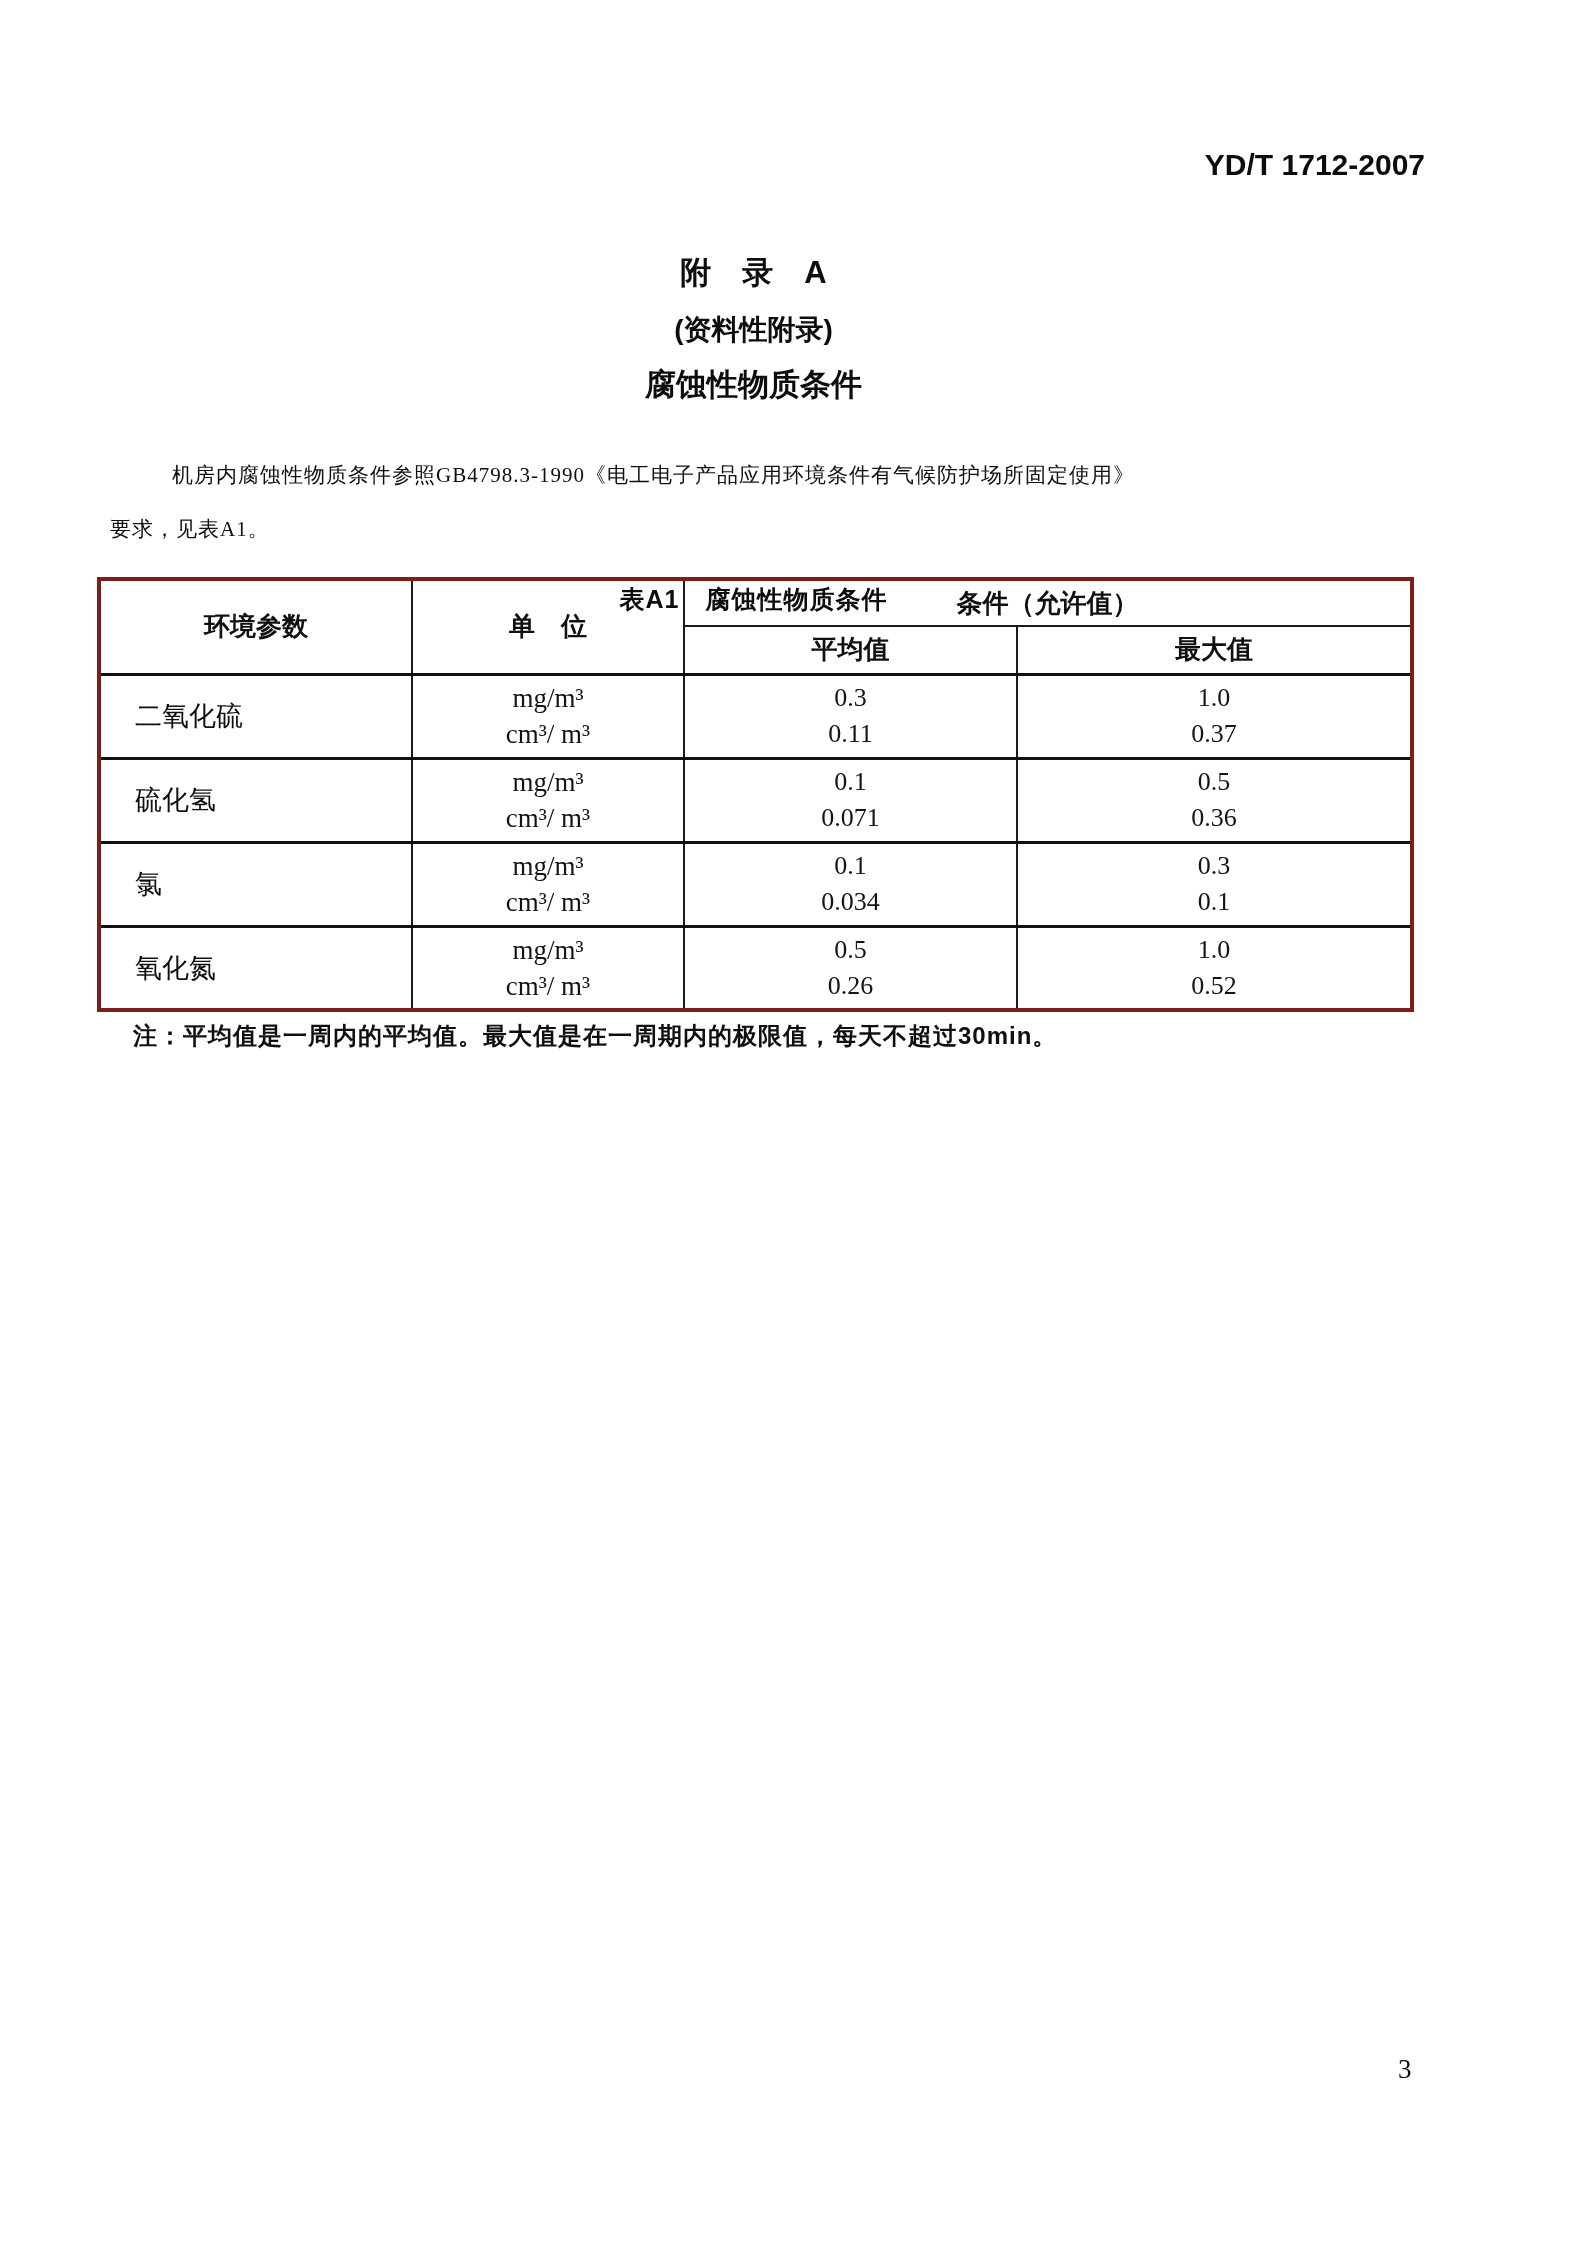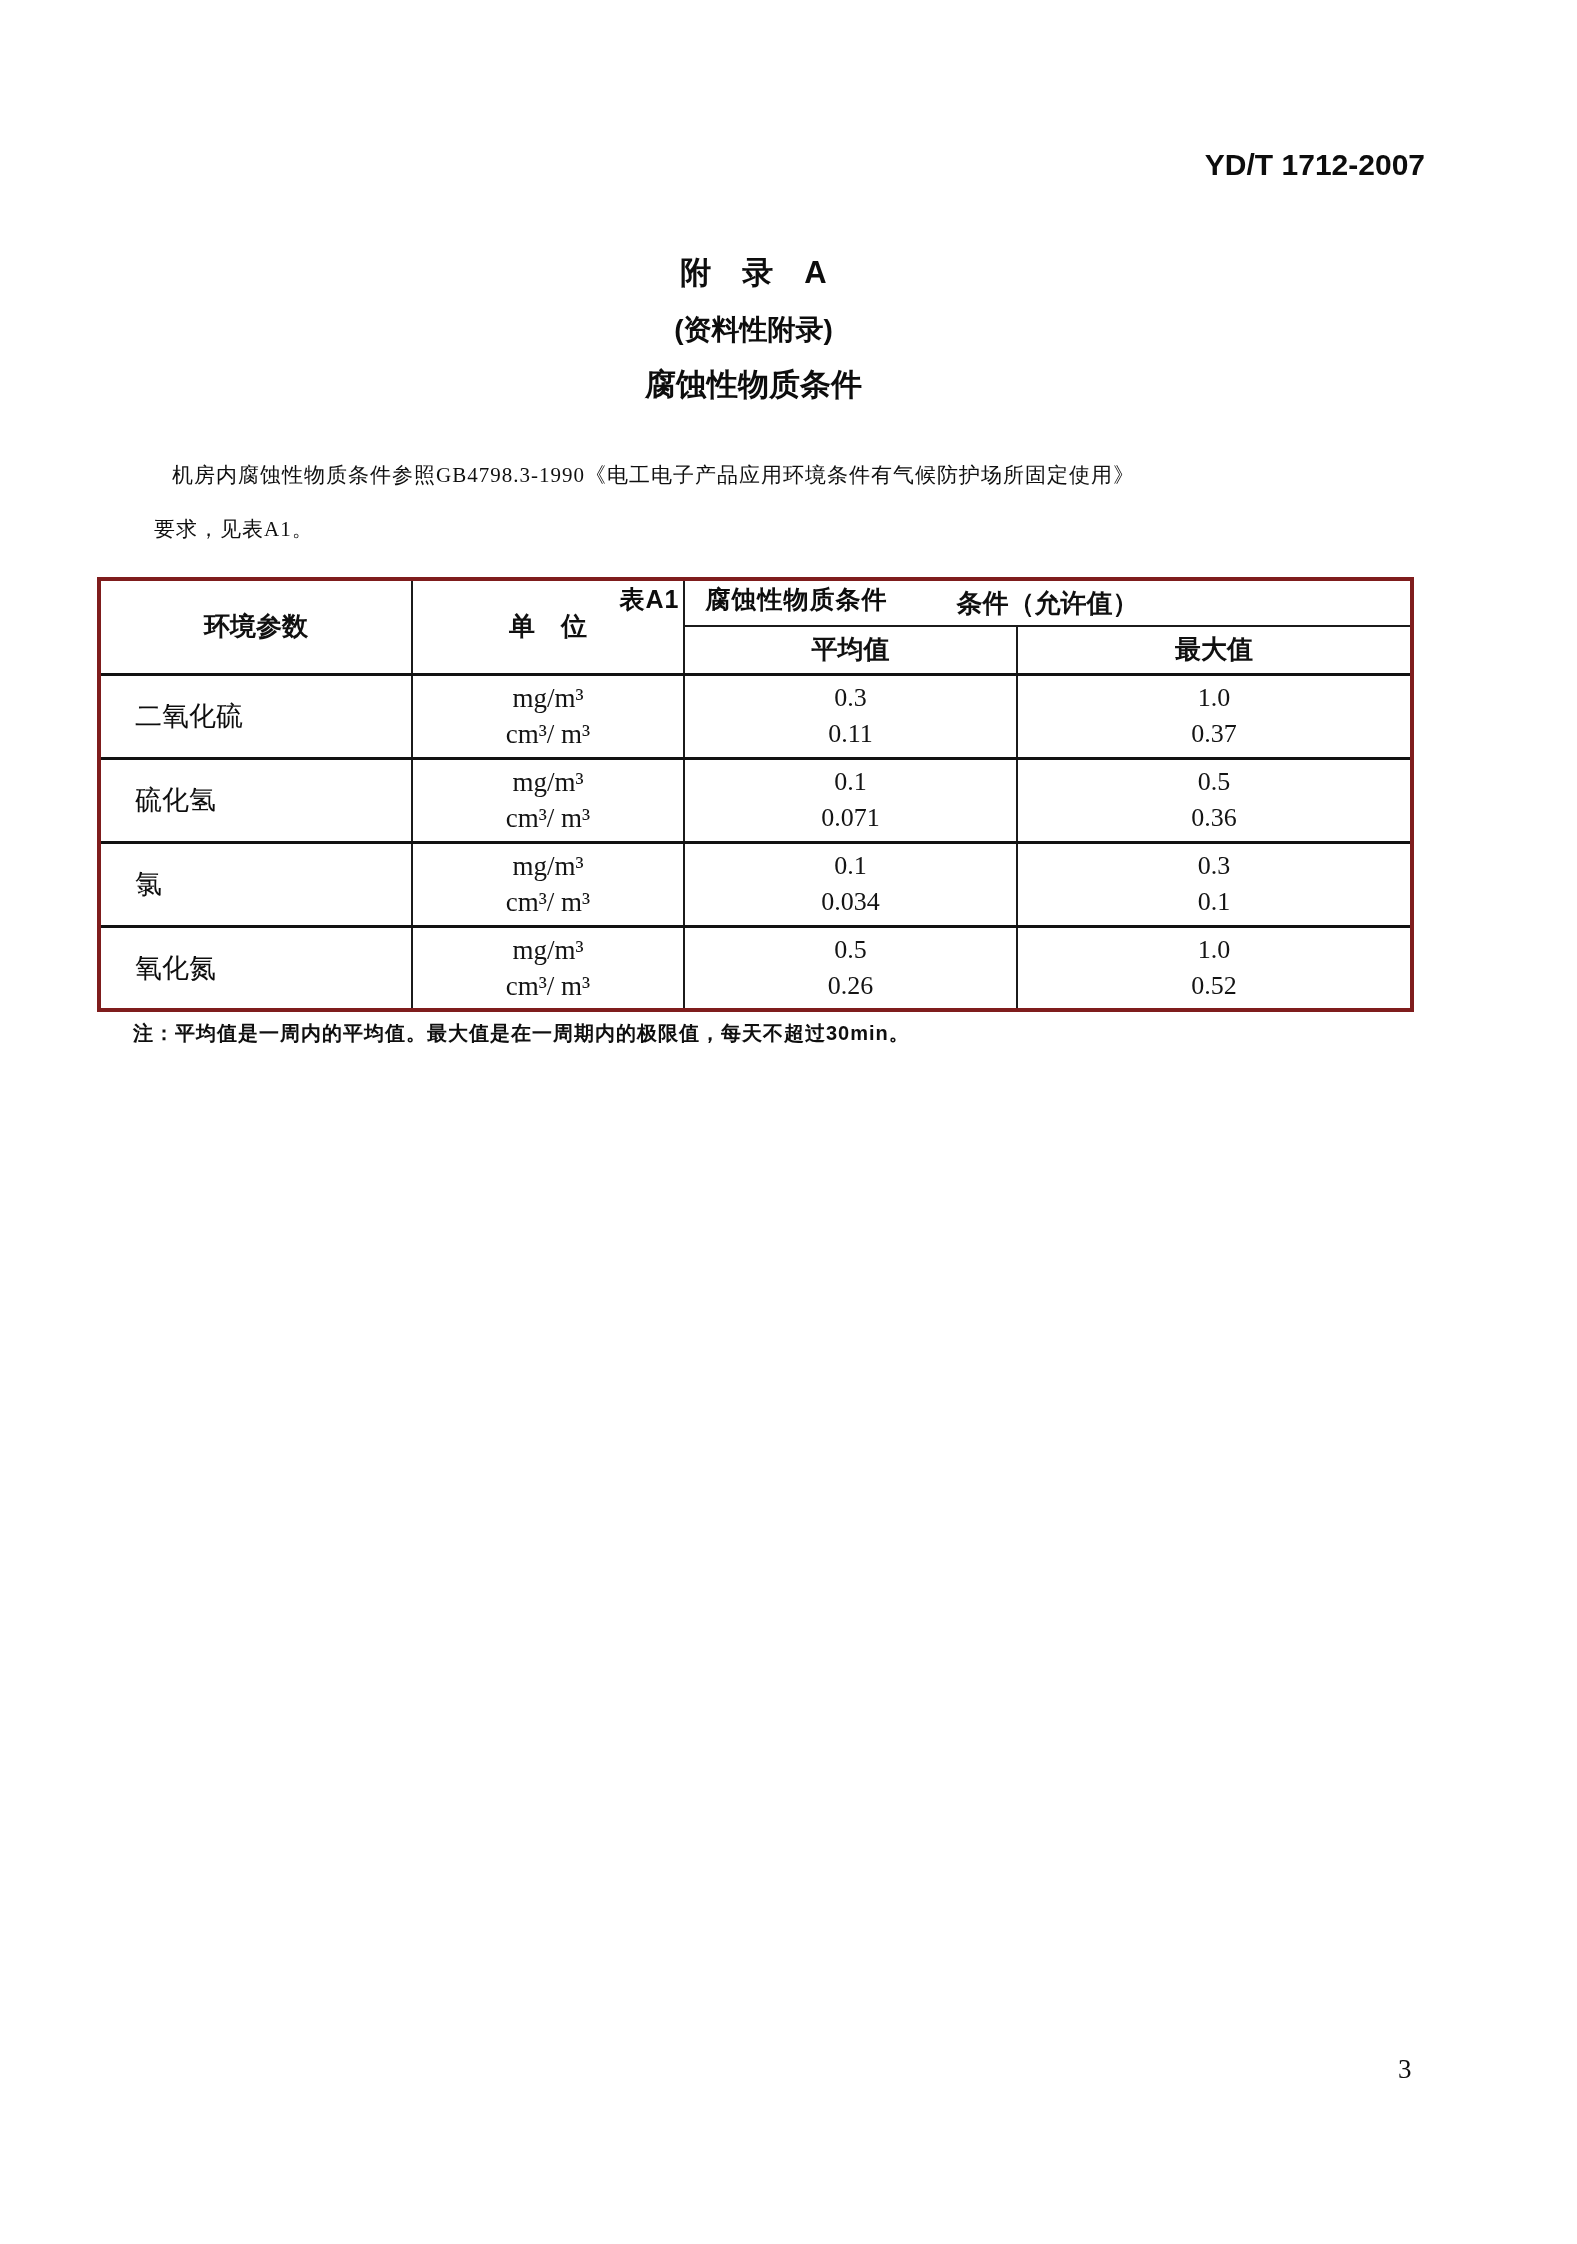--- a/index.html
+++ b/index.html
@@ -27,21 +27,21 @@
     color:#0d0d0d;
   }
   .appendix-title { font-size:31px; font-weight:bold; }
   .appendix-sub   { font-size:28px; font-weight:bold; margin-top:17px; }
   .appendix-main  { font-size:31px; font-weight:bold; margin-top:15px; }
   .paragraph {
     position:absolute; top:448px; left:110px; width:1330px;
     font-size:21px; line-height:54px; color:#101010;
   }
   .paragraph .p-line1 { text-indent:62px; letter-spacing:1px; }
-  .paragraph .p-line2 { margin-top:0px; letter-spacing:1px;margin-left:44px; }
+  .paragraph .p-line2 { margin-top:0px; letter-spacing:1px; }
   .table-caption {
     position:absolute; top:541px; left:97px; width:1313px;
     text-align:center;
     font-family:"Liberation Sans", sans-serif;
     font-weight:bold; font-size:25px; color:#0d0d0d;
     letter-spacing:1px;
     margin-top:42px;
   }
   table.a1 {
     position:absolute; top:577px; left:97px;
@@ -75,21 +75,21 @@
     display:flex; flex-direction:column;
     justify-content:space-evenly; align-items:center;
     height:100%; padding:4px 0;
   }
   .two-line > div { line-height:34px; }
   .unit-cell .two-line > div { font-size:27px; }
   .value-cell .two-line > div { font-size:26px; }
   .table-note {
     position:absolute; top:1020px; left:133px;
     font-family:"Liberation Sans", sans-serif;
-    font-weight:bold; font-size:20px; color:#0f0f0f;
+    font-weight:bold; font-size:24px; color:#0f0f0f;
     letter-spacing:1px;
   }
   .page-number {
     position:absolute; top:2054px; left:1398px;
     font-size:27px; color:#101010;
   }
 </style>
 </head>
 <body>
 

